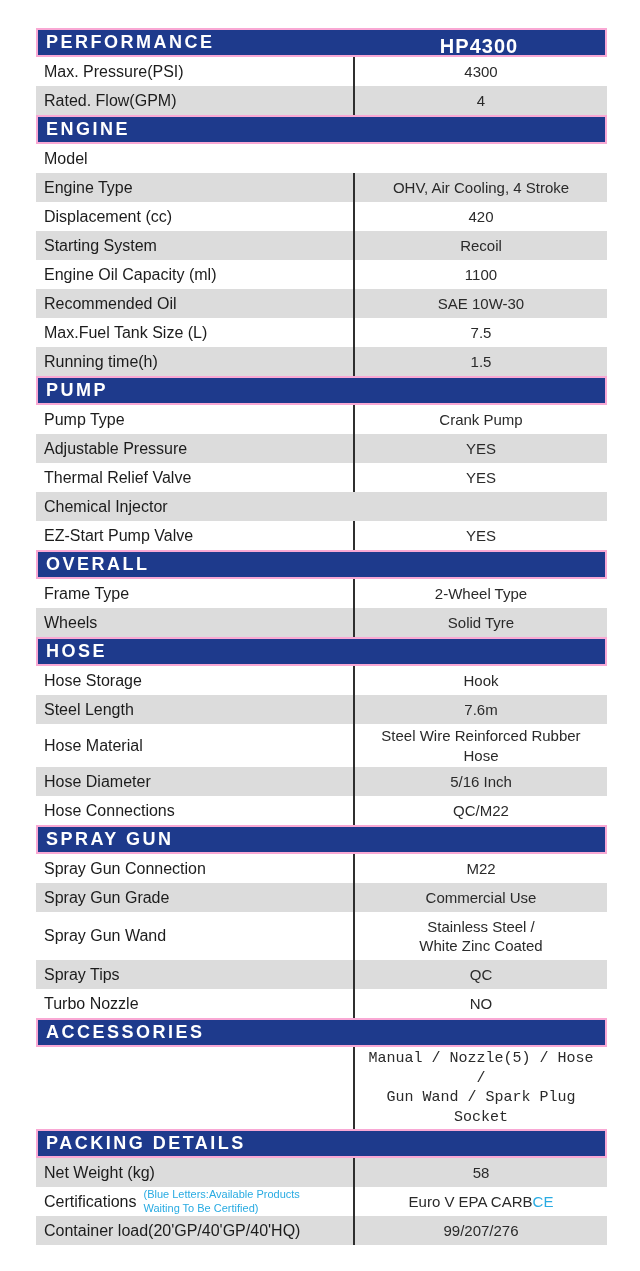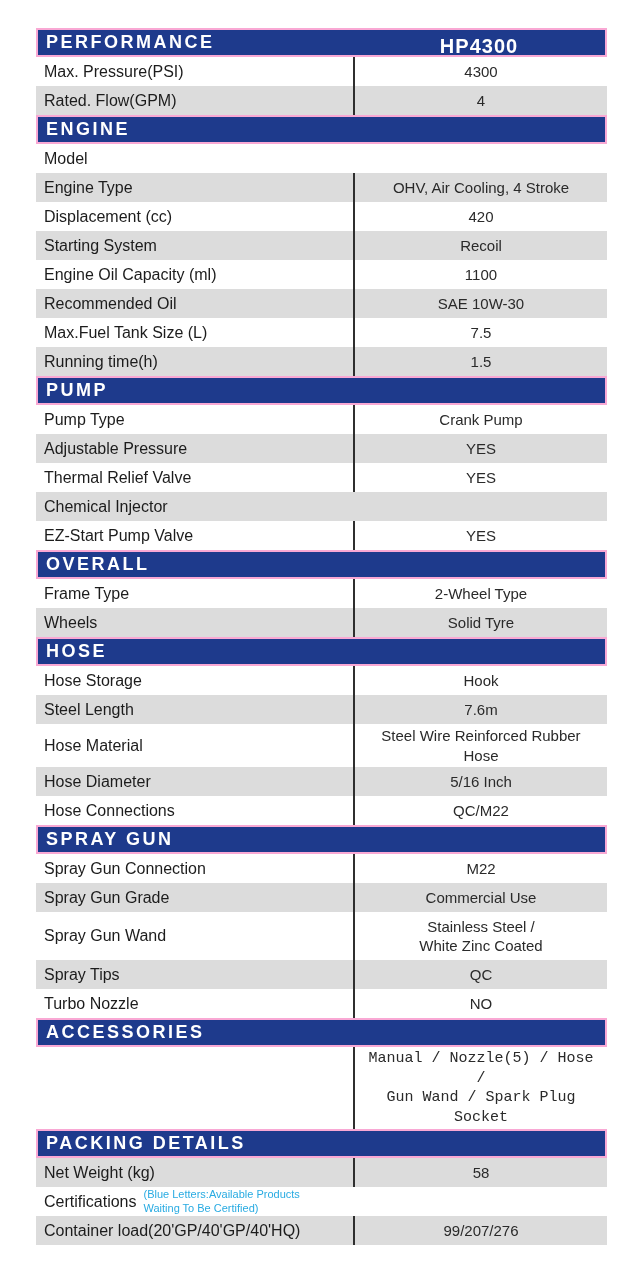--- a/index.html
+++ b/index.html
@@ -344,20 +344,24 @@
       <div class="cell-value">
         <span class="value-text">58</span>
       </div>
     </div>
     <div class="row even">
       <div class="cell-label">
         <span class="label-text">Certifications</span>
         <span class="label-note">(Blue Letters:Available Products
 Waiting To Be Certified)</span>
       </div>
+      <div class="cell-value">
+        <span class="value-text">Euro V EPA CARB </span>
+        <span class="value-blue">CE</span>
+      </div>
     </div>
     <div class="row odd">
       <div class="cell-label">
         <span class="label-text">Container load(20'GP/40'GP/40'HQ)</span>
       </div>
       <div class="cell-value">
         <span class="value-text">99/207/276</span>
       </div>
     </div>
   </div>

